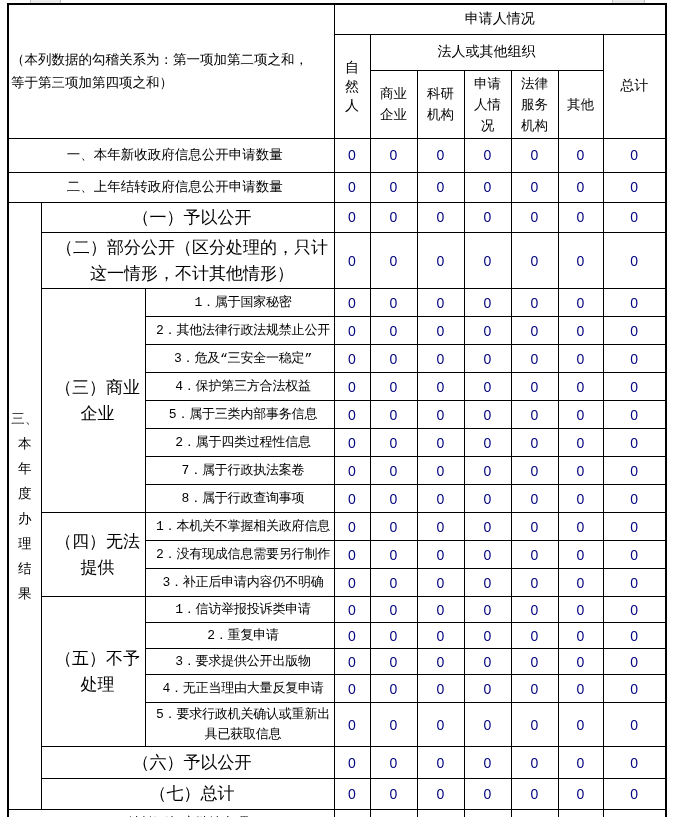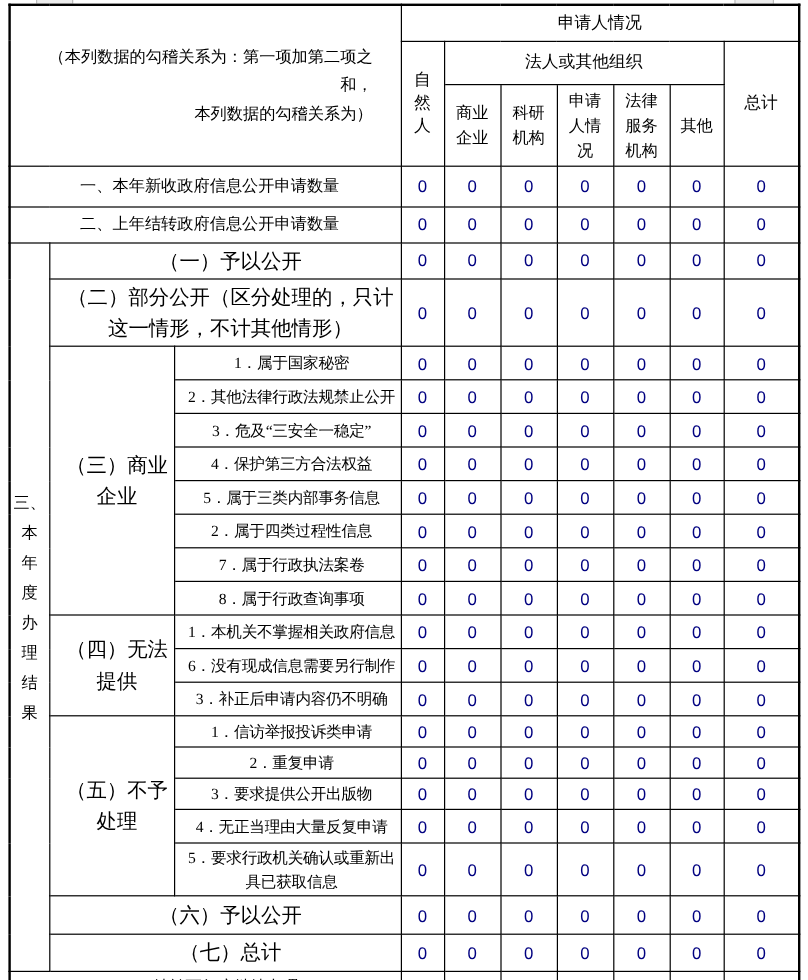--- a/index.html
+++ b/index.html
@@ -10,29 +10,29 @@
   .artifact.right{left:612px;width:31px;height:4px;}
   table.report{position:absolute;left:7px;top:3px;width:658px;border-collapse:collapse;
                table-layout:fixed;background:#fff;border:2px solid #000;}
   td{border:1px solid #000;vertical-align:middle;font-size:13px;color:#000;
      overflow:hidden;word-break:break-word;}
   
   tr.h30{height:30px} tr.h36{height:36px} tr.h68{height:68px}
   tr.r26{height:26px} tr.r28{height:28px} tr.r30{height:30px} tr.r32{height:32px}
   tr.r34{height:34px} tr.r42{height:42px} tr.r44{height:44px}
   
-  .note{padding:2px 23px;font-size:13.5px;line-height:1.75;text-align:right;}
+  .note{padding:2px 2px;font-size:13.5px;line-height:1.75;text-align:left;}
   .hc{text-align:center;font-size:14px;}
   .sub{padding:0 5px;line-height:21px;font-size:13.5px;}
   .vertical{line-height:19px;padding:0;text-align:center;}
   .secv{text-align:center;font-size:13.5px;line-height:25px;padding:0;}
   .lbl{text-align:center;line-height:1.5;}
   .main{font-size:13.5px;padding:2px 3px 2px 10px;}
   .grp{font-size:17px;padding:2px 3px 2px 12px;}
-  .item{font-size:13px;padding:2px 2px 2px 9px;letter-spacing:-0.2px;}
+  .item{font-size:13px;padding:2px 2px 2px 9px;letter-spacing:-0.2px;font-family:Liberation Mono, monospace;}
   .val{text-align:center;color:var(--val-color,#000080);font-size:14px;
        font-family:"Liberation Sans","DejaVu Sans",sans-serif;}
 </style>
 </head>
 <body>
 
 <div class="page">
   <div class="artifact left"></div>
   <div class="artifact right"></div>
 
@@ -46,21 +46,21 @@
         <col style="width:47px">
       <col style="width:47px">
         <col style="width:47px">
         <col style="width:45px">
       <col style="width:63px">
     </colgroup>
     <thead>
       <tr class="h30">
         <td class="note" colspan="3" rowspan="3">
           <div>（本列数据的勾稽关系为：第一项加第二项之和，</div>
-          <div>本列数据的勾稽关系为）</div>
+          <div>等于第三项加第四项之和）</div>
         </td>
         <td class="hc" colspan="7">申请人情况</td>
       </tr>
       <tr class="h36">
         <td class="hc vertical" rowspan="2">自<br>然<br>人</td>
         <td class="hc" colspan="5">法人或其他组织</td>
         <td class="hc" rowspan="2">总计</td>
       </tr>
       <tr class="h68">
         <td class="hc sub">商业企业</td>
@@ -198,21 +198,21 @@
           <td class="lbl item">1．本机关不掌握相关政府信息</td>
           <td class="val">0</td>
           <td class="val">0</td>
           <td class="val">0</td>
           <td class="val">0</td>
           <td class="val">0</td>
           <td class="val">0</td>
           <td class="val">0</td>
         </tr>
         <tr class="r28">
-          <td class="lbl item">6．没有现成信息需要另行制作</td>
+          <td class="lbl item">2．没有现成信息需要另行制作</td>
           <td class="val">0</td>
           <td class="val">0</td>
           <td class="val">0</td>
           <td class="val">0</td>
           <td class="val">0</td>
           <td class="val">0</td>
           <td class="val">0</td>
         </tr>
         <tr class="r28">
           <td class="lbl item">3．补正后申请内容仍不明确</td>

